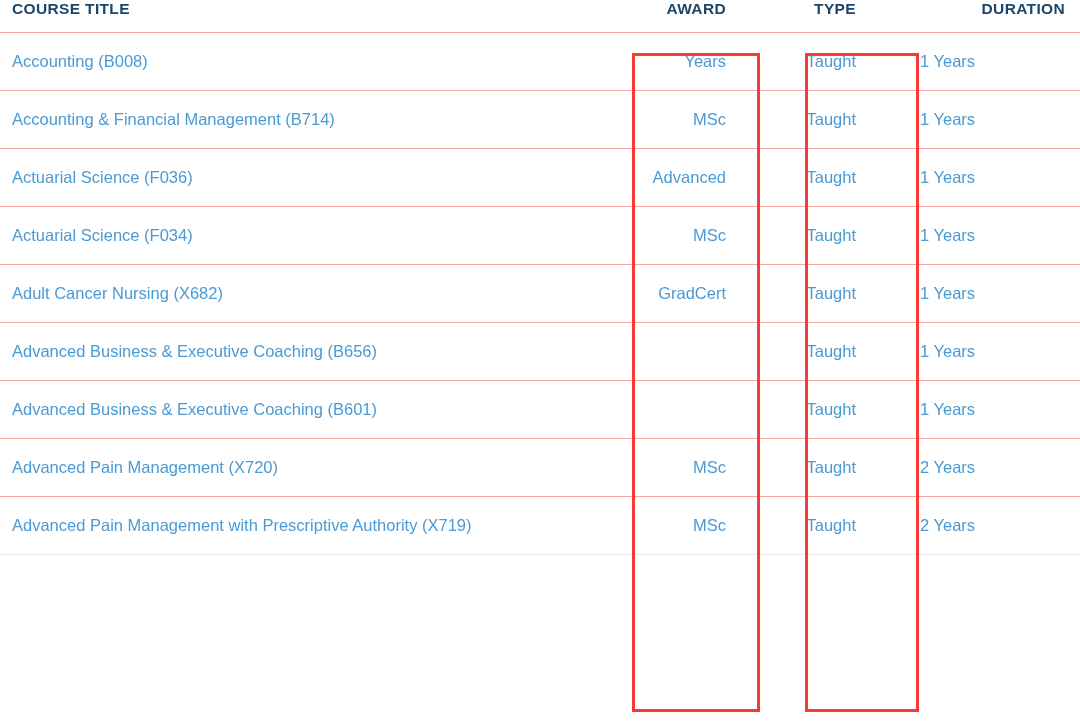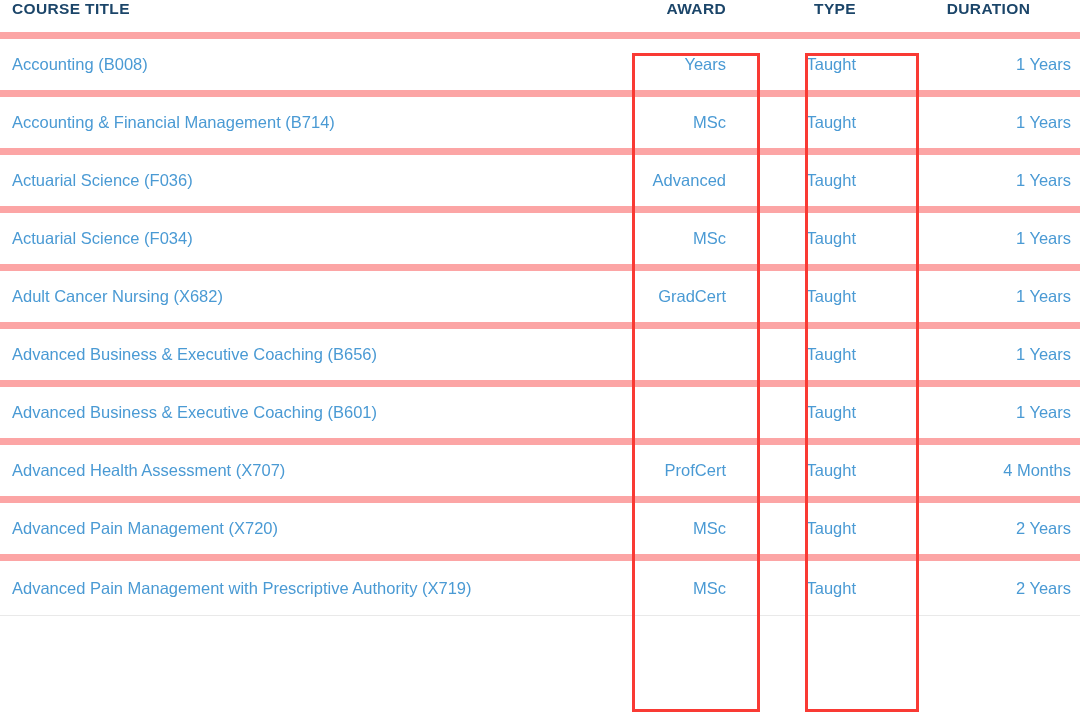--- a/index.html
+++ b/index.html
@@ -42,24 +42,24 @@
     color: #1b4569;
     letter-spacing: 0.35px;
     padding: 0 0 14px 0;
     vertical-align: bottom;
     border: none;
     background: transparent;
   }
   thead th.h-title    { text-align: left;  padding-left: 12px; }
   thead th.h-award    { text-align: right; padding-right: 34px; }
   thead th.h-type     { text-align: right; padding-right: 64px; }
-  thead th.h-duration { padding-right: 23px; }
+  thead th.h-duration { text-align: right; padding-right: 15px; }
 
   tbody tr {
-    border-top: 7px solid #fca5a5;
+    border-top: 1px solid #fca5a5;
   }
   tbody tr:last-child {
     border-bottom: 1px solid #e9e9e9;
   }
 
   tbody td {
     font-size: 16.5px;
     color: #4a9ad4;
     height: 58px;
     padding: 6px 0;
@@ -79,22 +79,21 @@
   }
   tbody td.c-award {
     text-align: right;
     padding-right: 34px;
   }
   tbody td.c-type {
     text-align: right;
     padding-right: 64px;
   }
   tbody td.c-duration {
-    text-align: right;
-    padding-right: 9px;
+    padding-right: 19px;
   }
 
   
   .annot-box {
     position: absolute;
     border: 3px solid #f93a34;
     background: transparent;
     pointer-events: none;
     z-index: 50;
   }
@@ -168,26 +167,20 @@
           <td class="c-type">Taught</td>
           <td class="c-duration">1 Years</td>
         </tr>
         <tr>
           <td class="c-title"><a href="#">Advanced Business &amp; Executive Coaching (B601)</a></td>
           <td class="c-award"></td>
           <td class="c-type">Taught</td>
           <td class="c-duration">1 Years</td>
         </tr>
         <tr>
-          <td class="c-title"><a href="#">Advanced Health Assessment (X707)</a></td>
-          <td class="c-award">ProfCert</td>
-          <td class="c-type">Taught</td>
-          <td class="c-duration">4 Months</td>
-        </tr>
-        <tr>
           <td class="c-title"><a href="#">Advanced Pain Management (X720)</a></td>
           <td class="c-award">MSc</td>
           <td class="c-type">Taught</td>
           <td class="c-duration">2 Years</td>
         </tr>
         <tr>
           <td class="c-title"><a href="#">Advanced Pain Management with Prescriptive Authority (X719)</a></td>
           <td class="c-award">MSc</td>
           <td class="c-type">Taught</td>
           <td class="c-duration">2 Years</td>

